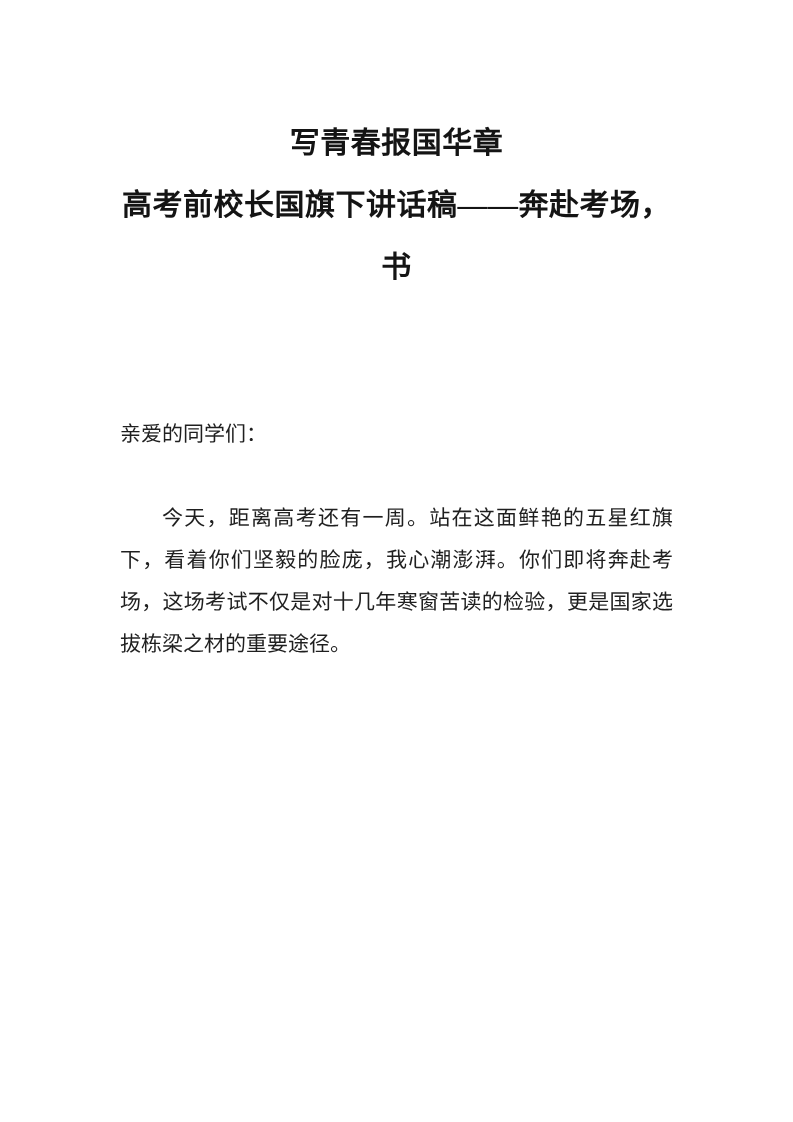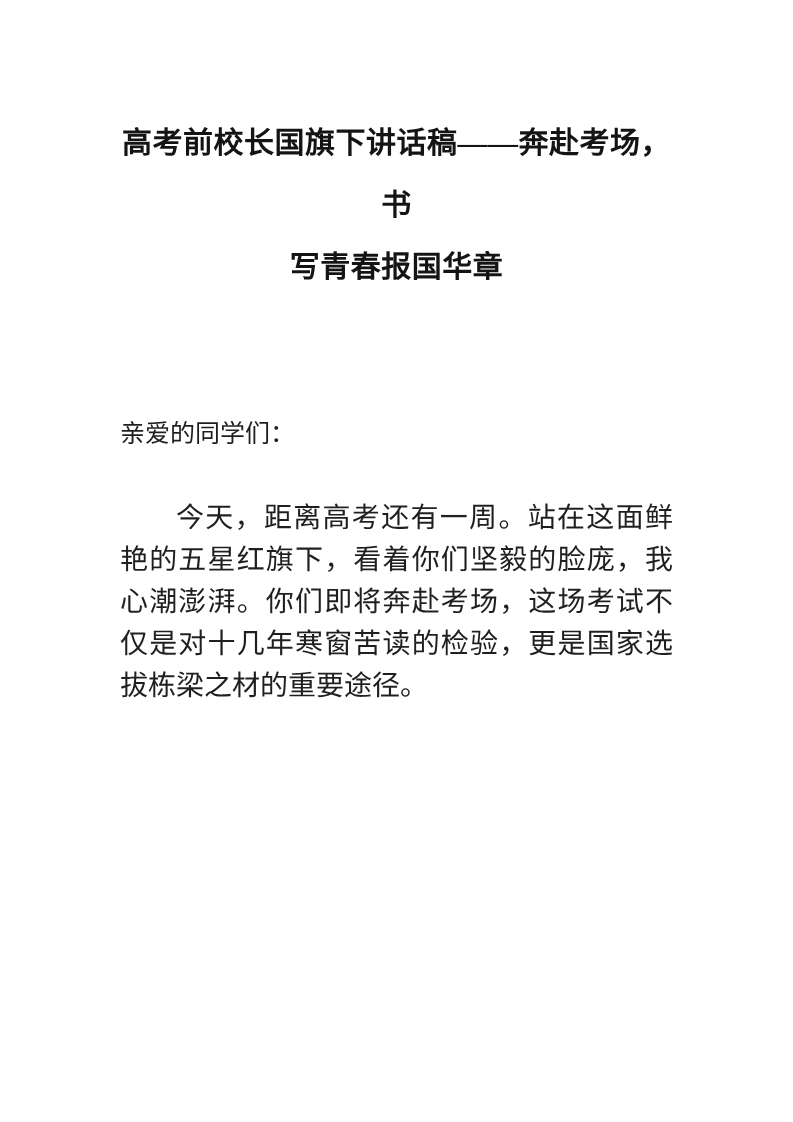--- a/index.html
+++ b/index.html
@@ -30,42 +30,42 @@
     color: #141414;
   }
   .doc-title .title-line {
     display: block;
   }
   .doc-body {
     margin-top: 115px;
   }
   .salutation {
     margin: 0;
-    font-size: 25px;
+    font-size: 21px;
     line-height: 42px;
     text-align: left;
   }
   .para {
     margin: 42px 0 0 0;
-    font-size: 28px;
+    font-size: 21px;
     line-height: 42px;
     text-align: justify;
     text-justify: inter-character;
     text-align-last: left;
     text-indent: 2em;
     word-break: break-all;
   }
 </style>
 </head>
 <body>
 
 <div class="page">
   <h1 class="doc-title">
+    <span class="title-line">写青春报国华章</span>
     <span class="title-line">高考前校长国旗下讲话稿——奔赴考场，书</span>
-    <span class="title-line">写青春报国华章</span>
   </h1>
 
   <div class="doc-body">
     <p class="salutation">亲爱的同学们：</p>
 
     <p class="para">今天，距离高考还有一周。站在这面鲜艳的五星红旗下，看着你们坚毅的脸庞，我心潮澎湃。你们即将奔赴考场，这场考试不仅是对十几年寒窗苦读的检验，更是国家选拔栋梁之材的重要途径。</p>
 
   </div>
 </div>
 

